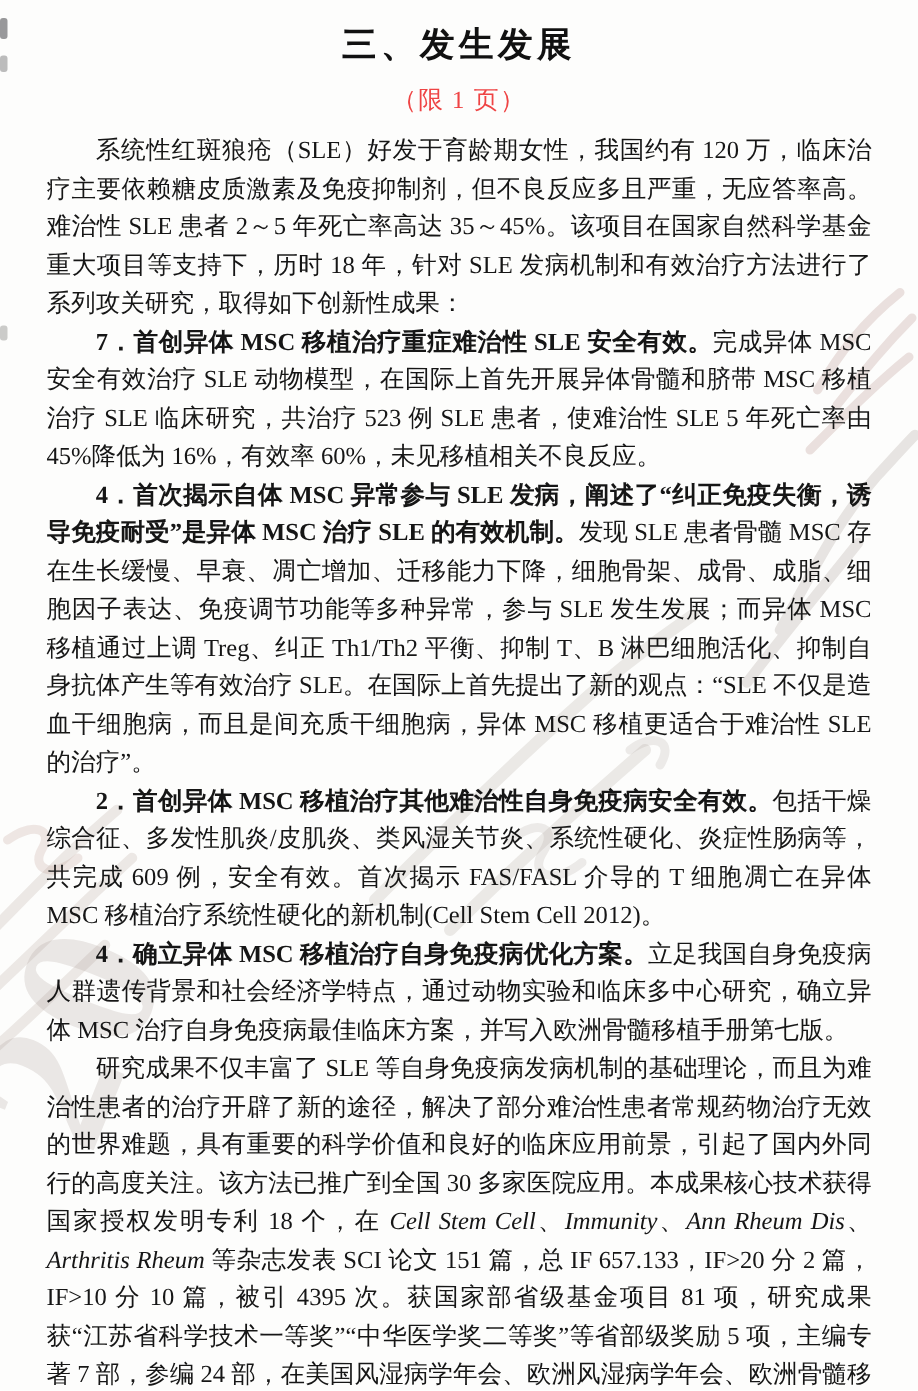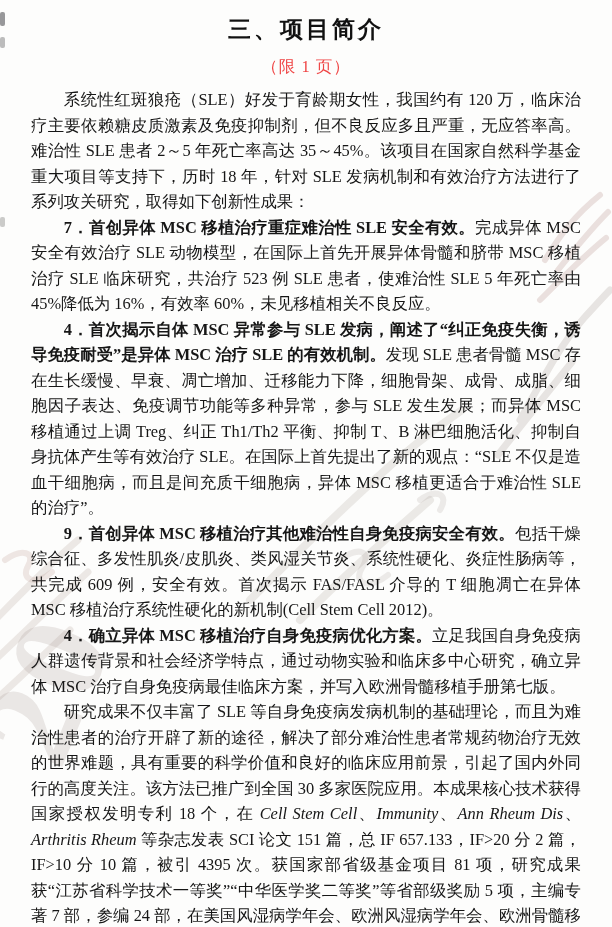--- a/index.html
+++ b/index.html
@@ -100,25 +100,25 @@
       <path d="M5 560 C22 548, 36 552, 28 566 C20 580, 36 586, 52 572" stroke="rgba(186,150,142,0.22)" stroke-width="6"></path>
     </g>
   </svg>
 
   <div class="watermark-digits">20</div>
 
   <div class="edge-speck speck-1"></div>
   <div class="edge-speck speck-2"></div>
   <div class="edge-speck speck-3"></div>
 
-  <h1 class="doc-title">三、项目简介</h1>
+  <h1 class="doc-title">三、发生发展</h1>
   <div class="doc-subtitle">（限 1 页）</div>
 
   <div class="doc-body">
       <p><span class="run-n">系统性红斑狼疮（SLE）好发于育龄期女性，我国约有 120 万，临床治疗主要依赖糖皮质激素及免疫抑制剂，但不良反应多且严重，无应答率高。难治性 SLE 患者 2～5 年死亡率高达 35～45%。该项目在国家自然科学基金重大项目等支持下，历时 18 年，针对 SLE 发病机制和有效治疗方法进行了系列攻关研究，取得如下创新性成果：</span></p>
       <p><span class="run-b">7．首创异体 MSC 移植治疗重症难治性 SLE 安全有效。</span><span class="run-n">完成异体 MSC 安全有效治疗 SLE 动物模型，在国际上首先开展异体骨髓和脐带 MSC 移植治疗 SLE 临床研究，共治疗 523 例 SLE 患者，使难治性 SLE 5 年死亡率由 45%降低为 16%，有效率 60%，未见移植相关不良反应。</span></p>
       <p><span class="run-b">4．首次揭示自体 MSC 异常参与 SLE 发病，阐述了“纠正免疫失衡，诱导免疫耐受”是异体 MSC 治疗 SLE 的有效机制。</span><span class="run-n">发现 SLE 患者骨髓 MSC 存在生长缓慢、早衰、凋亡增加、迁移能力下降，细胞骨架、成骨、成脂、细胞因子表达、免疫调节功能等多种异常，参与 SLE 发生发展；而异体 MSC 移植通过上调 Treg、纠正 Th1/Th2 平衡、抑制 T、B 淋巴细胞活化、抑制自身抗体产生等有效治疗 SLE。在国际上首先提出了新的观点：“SLE 不仅是造血干细胞病，而且是间充质干细胞病，异体 MSC 移植更适合于难治性 SLE 的治疗”。</span></p>
-      <p><span class="run-b">9．首创异体 MSC 移植治疗其他难治性自身免疫病安全有效。</span><span class="run-n">包括干燥综合征、多发性肌炎/皮肌炎、类风湿关节炎、系统性硬化、炎症性肠病等，共完成 609 例，安全有效。首次揭示 FAS/FASL 介导的 T 细胞凋亡在异体 MSC 移植治疗系统性硬化的新机制(Cell Stem Cell 2012)。</span></p>
+      <p><span class="run-b">2．首创异体 MSC 移植治疗其他难治性自身免疫病安全有效。</span><span class="run-n">包括干燥综合征、多发性肌炎/皮肌炎、类风湿关节炎、系统性硬化、炎症性肠病等，共完成 609 例，安全有效。首次揭示 FAS/FASL 介导的 T 细胞凋亡在异体 MSC 移植治疗系统性硬化的新机制(Cell Stem Cell 2012)。</span></p>
       <p><span class="run-b">4．确立异体 MSC 移植治疗自身免疫病优化方案。</span><span class="run-n">立足我国自身免疫病人群遗传背景和社会经济学特点，通过动物实验和临床多中心研究，确立异体 MSC 治疗自身免疫病最佳临床方案，并写入欧洲骨髓移植手册第七版。</span></p>
       <p><span class="run-n">研究成果不仅丰富了 SLE 等自身免疫病发病机制的基础理论，而且为难治性患者的治疗开辟了新的途径，解决了部分难治性患者常规药物治疗无效的世界难题，具有重要的科学价值和良好的临床应用前景，引起了国内外同行的高度关注。该方法已推广到全国 30 多家医院应用。本成果核心技术获得国家授权发明专利 18 个，在 </span><span class="run-i">Cell Stem Cell</span><span class="run-n">、</span><span class="run-i">Immunity</span><span class="run-n">、</span><span class="run-i">Ann Rheum Dis</span><span class="run-n">、</span><span class="run-i">Arthritis Rheum</span><span class="run-n"> 等杂志发表 SCI 论文 151 篇，总 IF 657.133，IF&gt;20 分 2 篇，IF&gt;10 分 10 篇，被引 4395 次。获国家部省级基金项目 81 项，研究成果获“江苏省科学技术一等奖”“中华医学奖二等奖”等省部级奖励 5 项，主编专著 7 部，参编 24 部，在美国风湿病学年会、欧洲风湿病学年会、欧洲骨髓移植大会等国际会议报告 40 次。研究成果提升了我国风湿病学在国际上的影响和学术地位。</span></p>
     </div>
 
 </div>
 
 </body></html>

